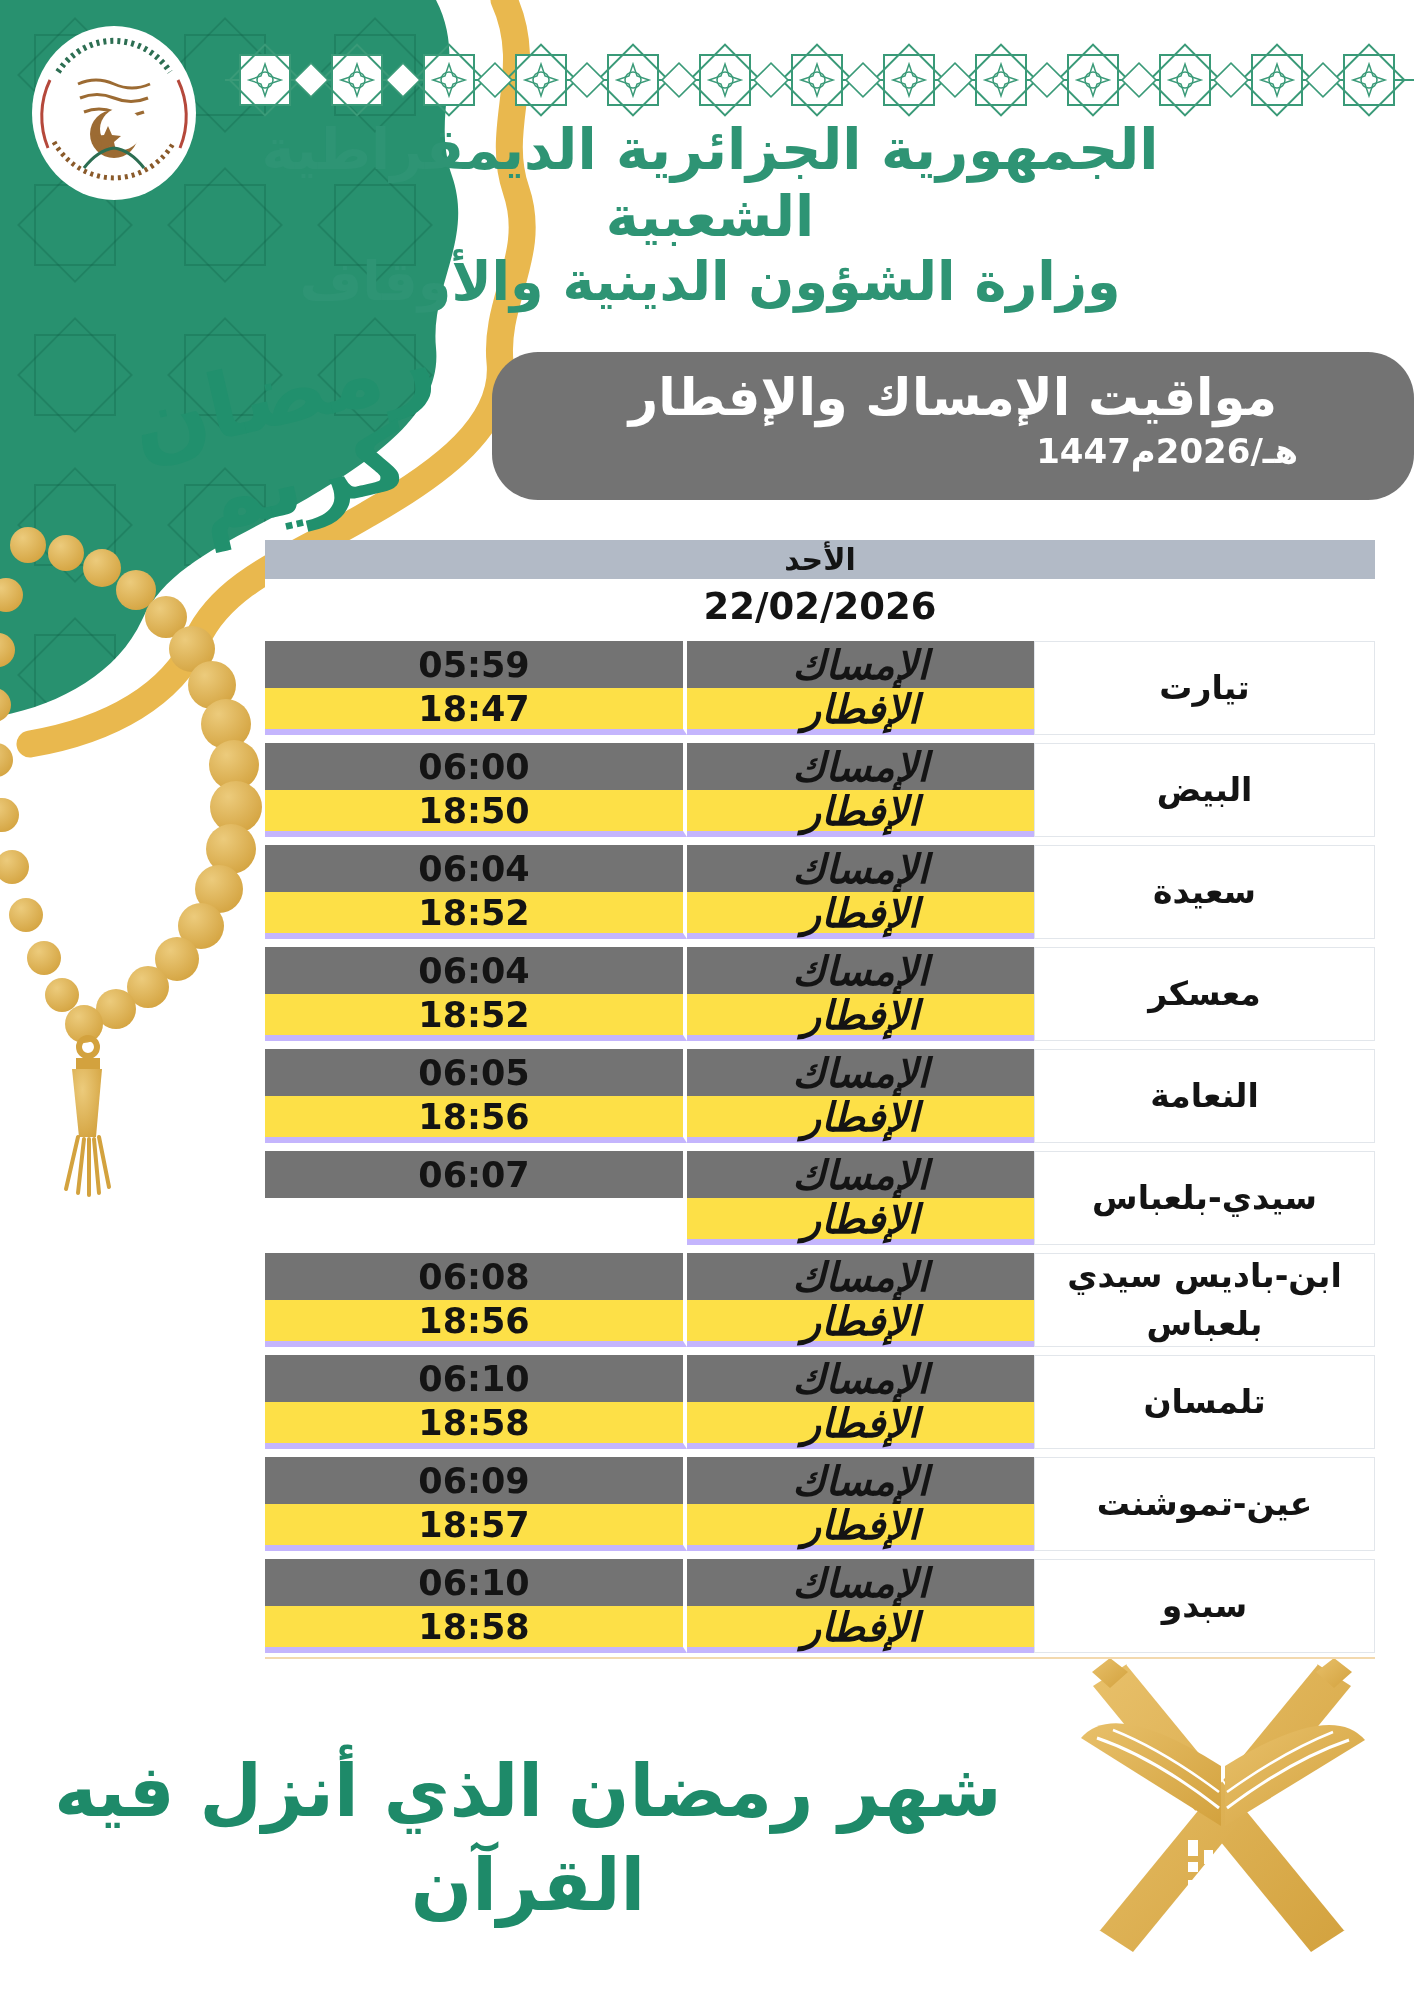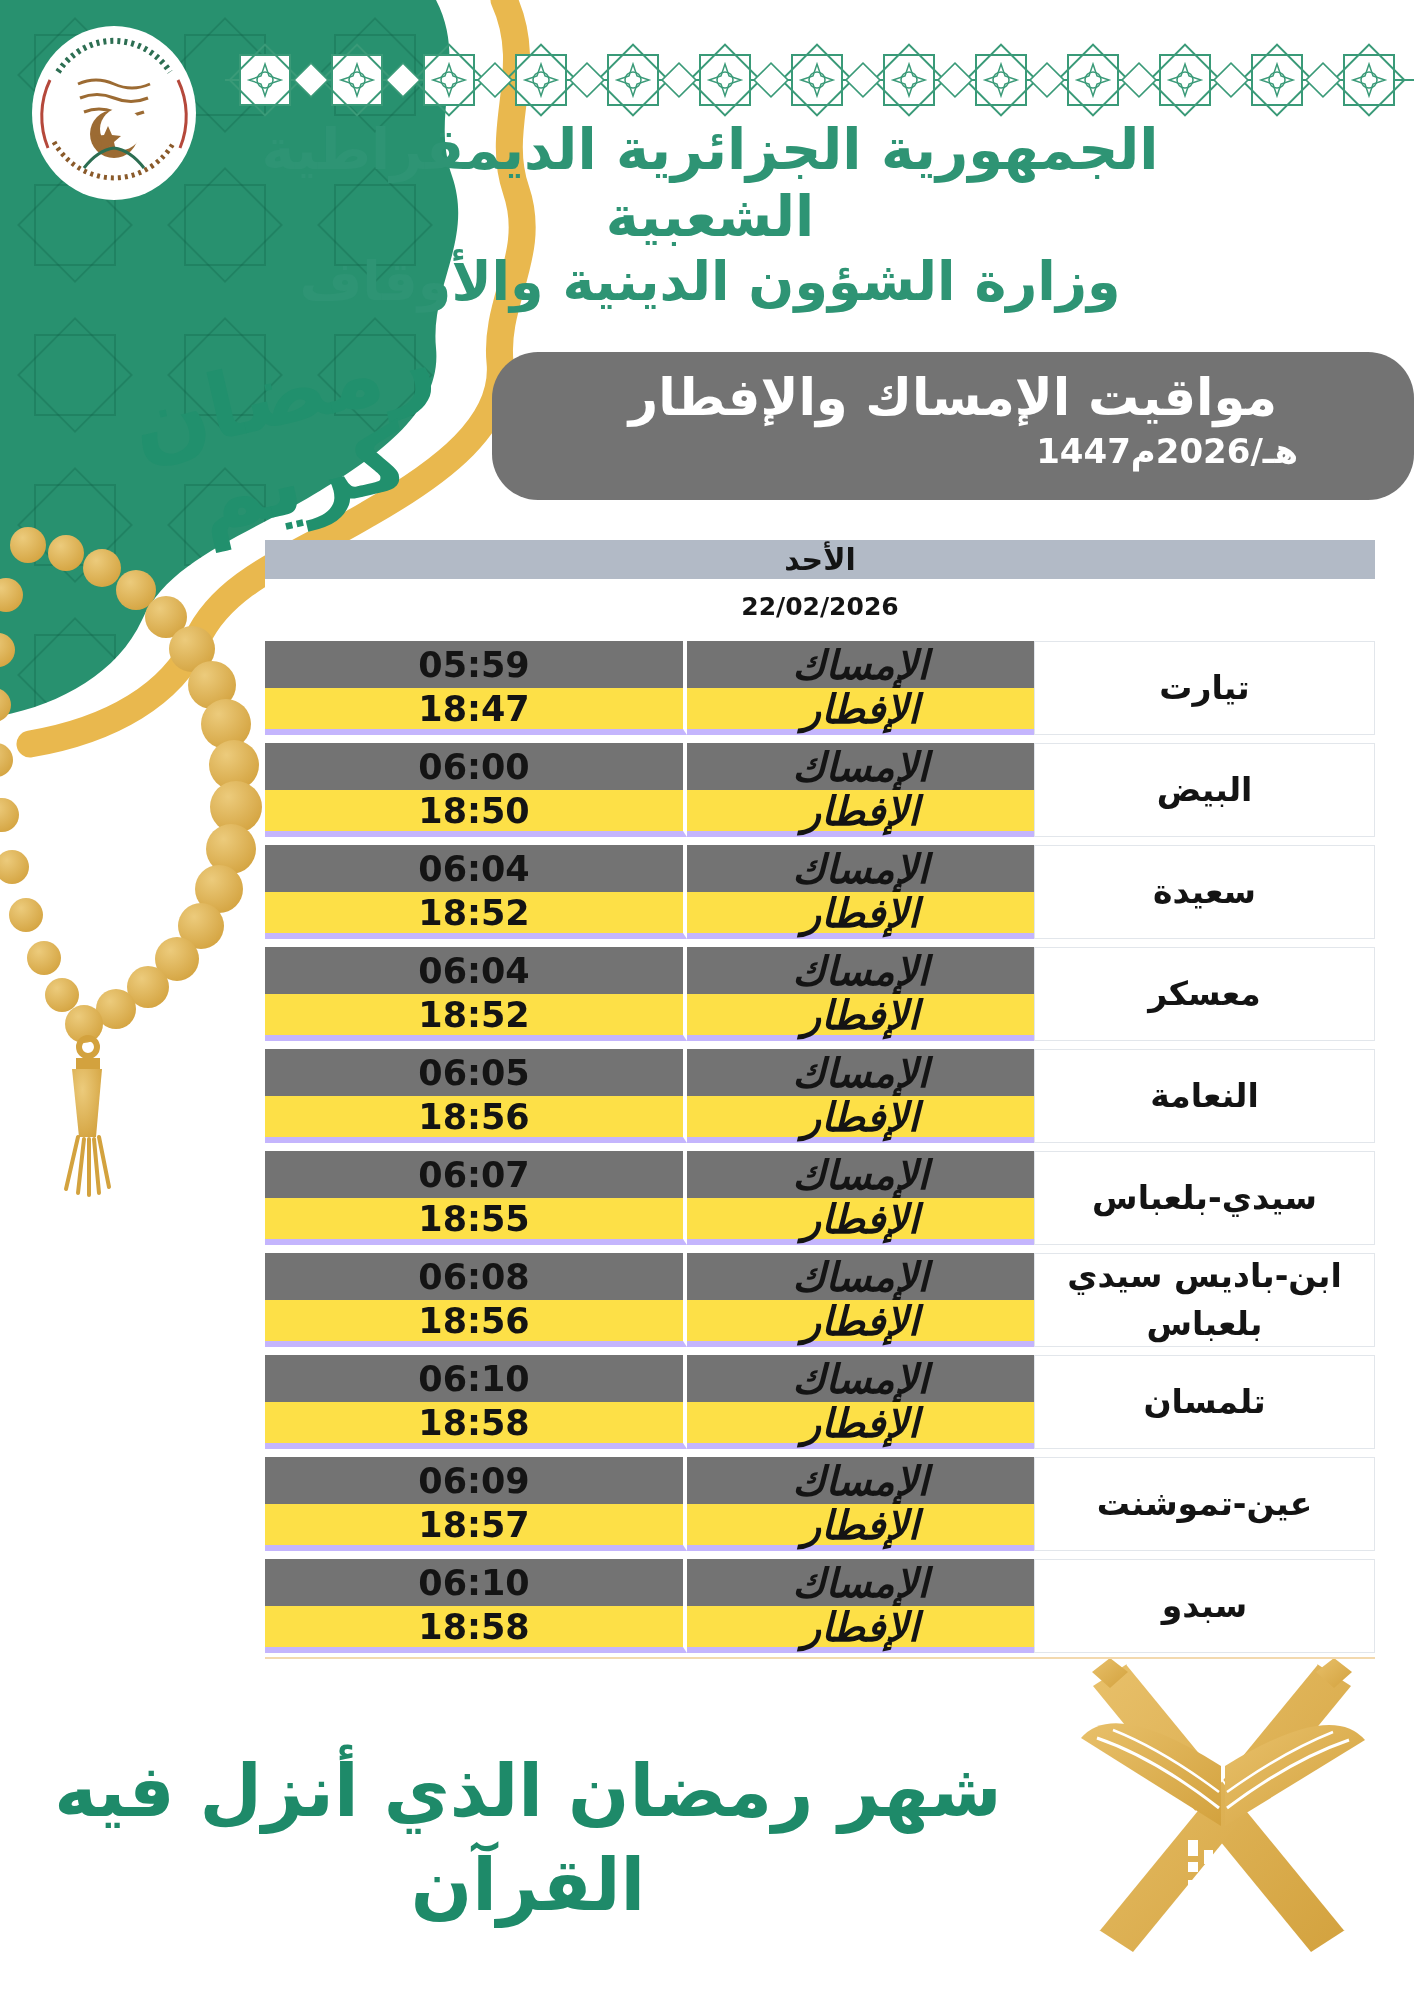--- a/index.html
+++ b/index.html
@@ -24,21 +24,21 @@
   .banner-title{margin-top:16px;text-align:center;font-size:51px;font-weight:bold;}
   .banner-year{margin-top:4px;direction:ltr;text-align:right;padding-right:116px;
                font-size:34px;font-weight:bold;}
 
   
   .timetable{left:265px;top:540px;width:1110px;direction:rtl;color:#141414;
              font-weight:bold;z-index:2;}
   .t-day{height:39px;background:#B2BAC6;display:flex;align-items:center;
          justify-content:center;font-size:30px;}
   .t-date{height:54px;display:flex;align-items:center;justify-content:center;
-          font-size:25px;direction:ltr;background:#ffffff;}
+          font-size:37px;direction:ltr;background:#ffffff;}
   .t-block{display:grid;grid-template-columns:341px 347px 422px;
            grid-template-rows:47px 47px;margin-top:8px;}
   .c-city{grid-row:1/3;grid-column:1;display:flex;align-items:center;justify-content:center;
           text-align:center;font-size:33px;background:#ffffff;border:1px solid #e2e6eb;
           line-height:1.45;padding:16px 6px;box-sizing:border-box;}
   .c-label,.c-time{display:flex;align-items:center;justify-content:center;}
   .c-label{font-size:40px;font-style:italic;}
   .c-time{font-size:35px;direction:ltr;border-right:4px solid #ffffff;box-sizing:border-box;}
   .c-imsak{background:#737373;}
   .c-iftar{background:#fde047;border-bottom:6px solid #c4b5fd;}
@@ -186,21 +186,20 @@
       <div class="c-time c-imsak">06:05</div>
       <div class="c-label c-iftar">الإفطار</div>
       <div class="c-time c-iftar">18:56</div>
     </div>
 
     <div class="t-block">
       <div class="c-city">سيدي-بلعباس</div>
       <div class="c-label c-imsak">الإمساك</div>
       <div class="c-time c-imsak">06:07</div>
       <div class="c-label c-iftar">الإفطار</div>
-      <div class="c-time c-iftar">18:55</div>
     </div>
 
     <div class="t-block">
       <div class="c-city">ابن-باديس سيدي بلعباس</div>
       <div class="c-label c-imsak">الإمساك</div>
       <div class="c-time c-imsak">06:08</div>
       <div class="c-label c-iftar">الإفطار</div>
       <div class="c-time c-iftar">18:56</div>
     </div>
 

